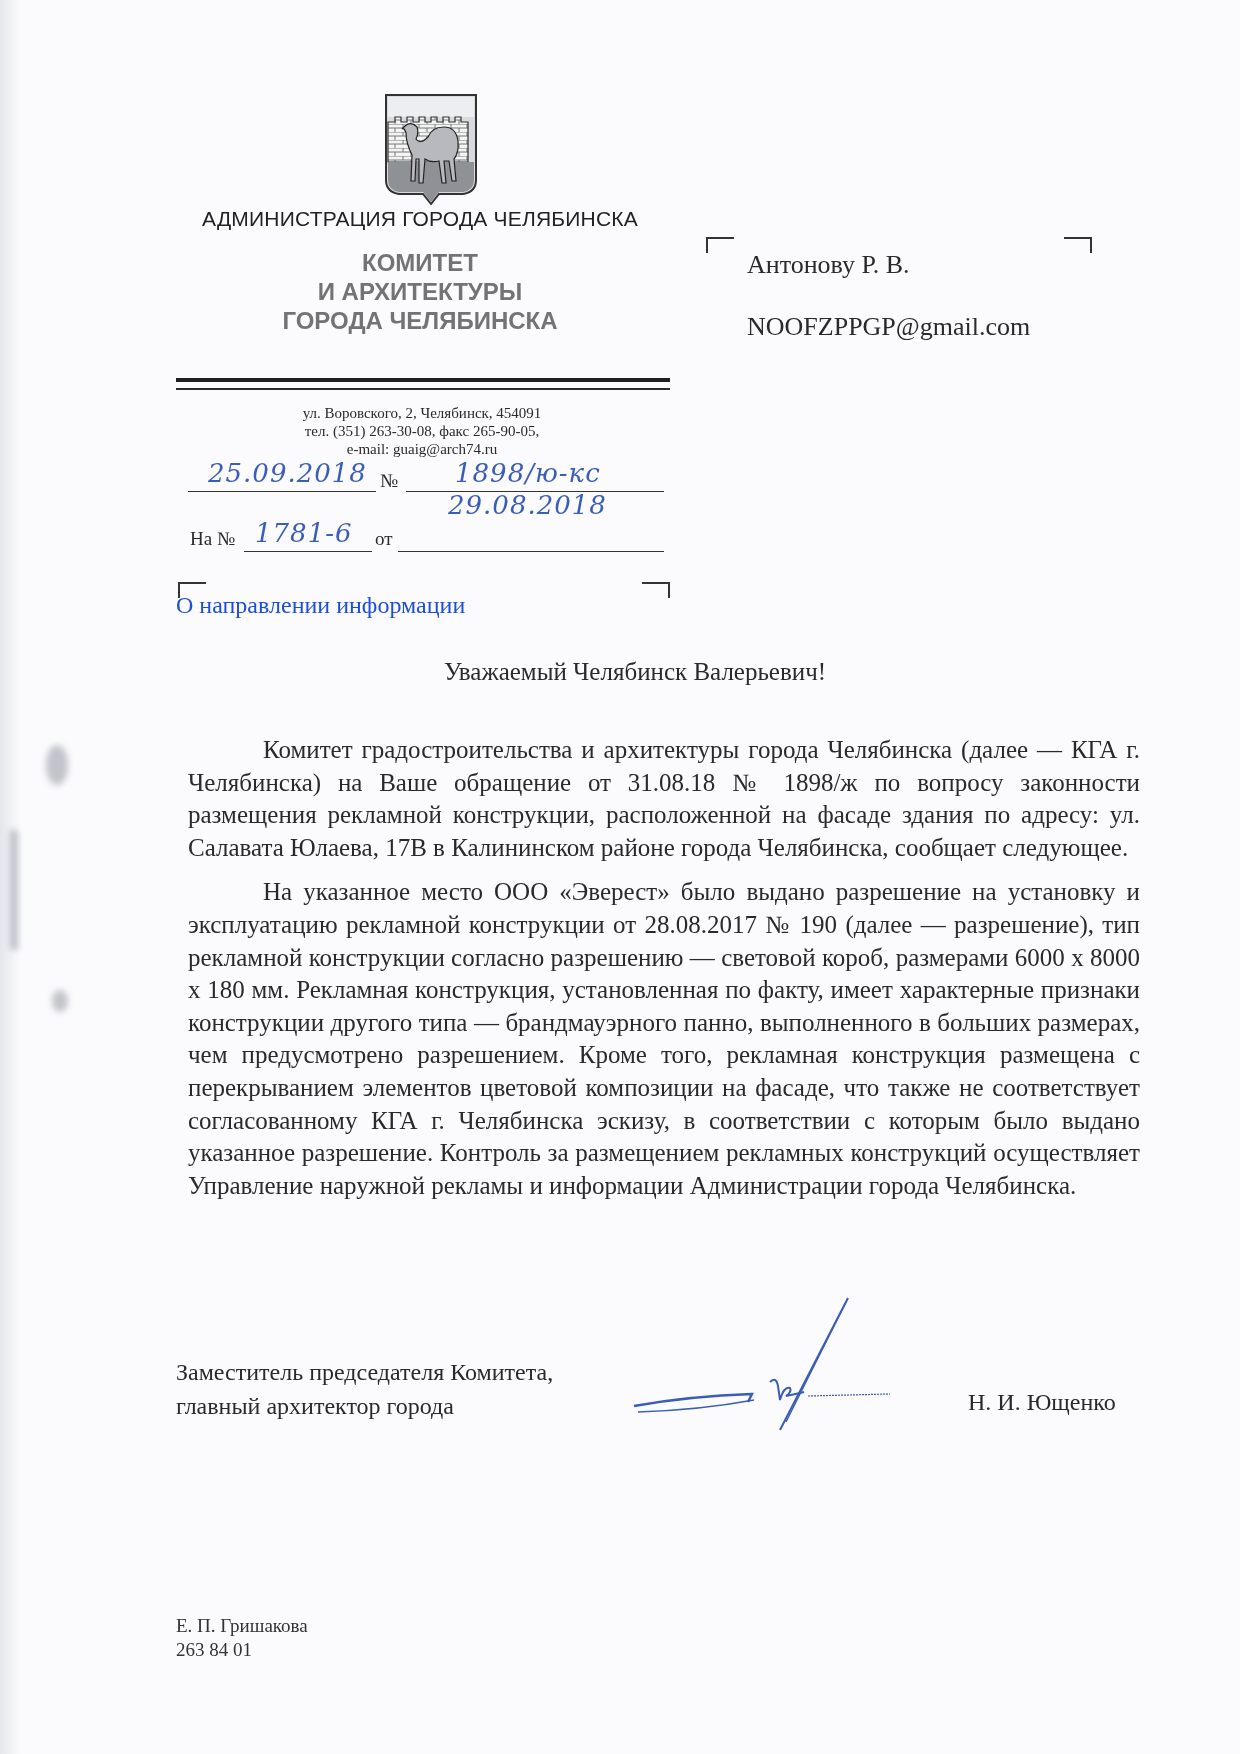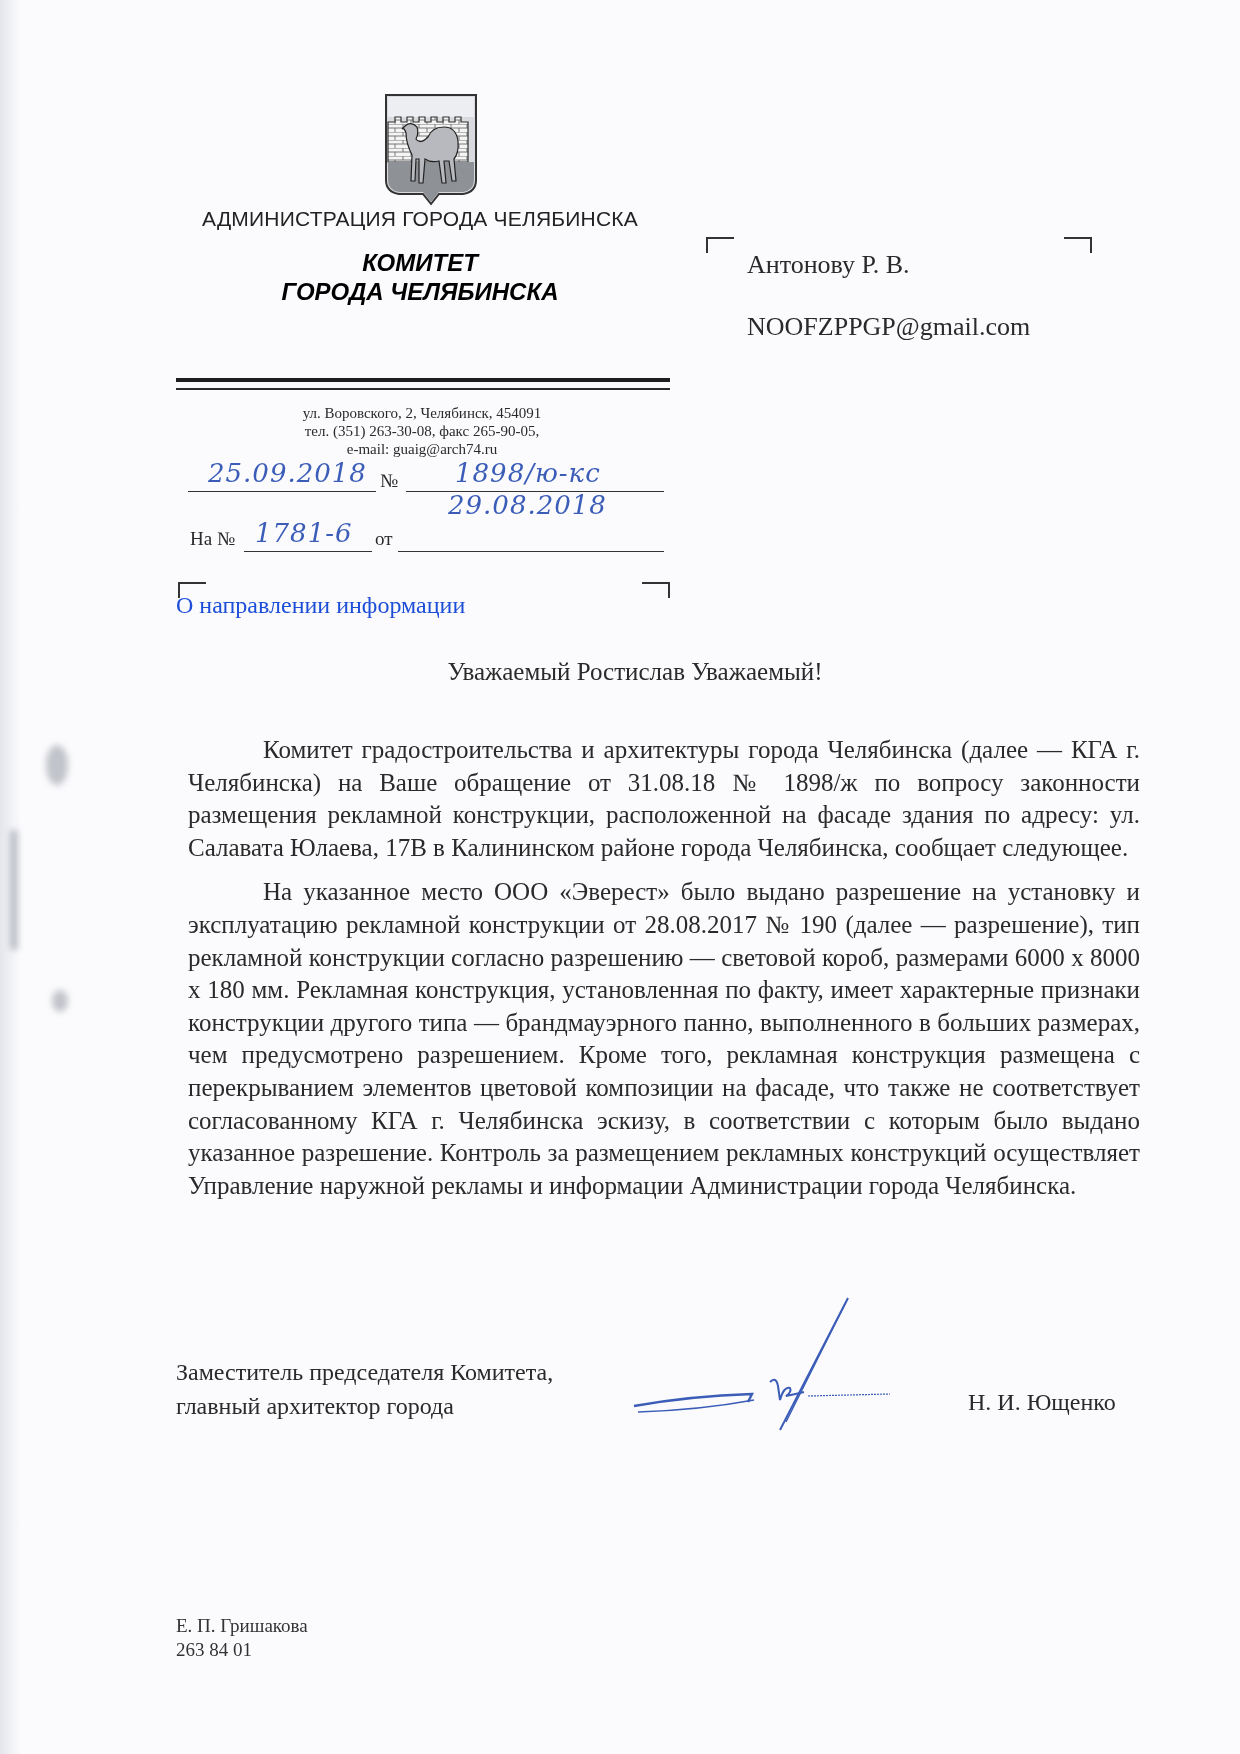--- a/index.html
+++ b/index.html
@@ -18,21 +18,21 @@
   
   .crest { position: absolute; left: 383px; top: 92px; width: 96px; height: 116px; }
   .admin-line {
     position: absolute; left: 180px; top: 207px; width: 480px;
     font-family: "Liberation Sans", "DejaVu Sans", sans-serif;
     font-size: 21px; letter-spacing: 0.2px; color: #222; text-align: center;
   }
   .committee {
     position: absolute; left: 175px; top: 248px; width: 490px;
     font-family: "Liberation Sans", "DejaVu Sans", sans-serif;
-    font-weight: bold; font-size: 24px; line-height: 29px; text-align: center; color: #000000; font-style: italic;
+    font-weight: bold; font-size: 24px; line-height: 29px; text-align: center; color: #737373;
   }
   .rule-thick { position: absolute; left: 176px; top: 378px; width: 494px; height: 4px; background: #1e1e1e; }
   .rule-thin  { position: absolute; left: 176px; top: 388px; width: 494px; height: 2px; background: #2a2a2a; }
   .addr {
     position: absolute; left: 175px; top: 404px; width: 494px;
     font-size: 15px; line-height: 18px; text-align: center; color: #2a2a2a;
   }
 
   
   .reg-row { position: absolute; font-size: 19px; color: #2a2a2a; }
@@ -84,20 +84,21 @@
   <path d="M3 3 H93 V88 Q93 100 80 102 H56 L48 112 L40 102 H16 Q3 100 3 88 Z" fill="#d8dadf" stroke="#333" stroke-width="2"></path>
   <rect x="5" y="5" width="86" height="20" fill="#eceef1"></rect>
   <path d="M5 30 h7 v-5 h6 v5 h6 v-5 h6 v5 h6 v-5 h6 v5 h6 v-5 h6 v5 h6 v-5 h6 v5 h6 v-5 h6 v5 h7 V70 H5 Z" fill="url(#bricks)" stroke="#333" stroke-width="1.2"></path>
   <path d="M5 70 H91 V88 Q91 98 80 100 H56 L48 110 L40 100 H16 Q5 98 5 88 Z" fill="#8e9196"></path>
   <path d="M22 34 q6 -5 12 1 q2 6 -1 12 q4 6 12 -2 q4 -10 16 -10 q12 0 14 14 q1 12 -4 18 l2 22 h-4 l-3 -20 l-5 0 l2 22 h-4 l-3 -22 q-8 2 -14 -2 l-2 24 h-4 l0 -24 l-3 0 l-1 22 h-4 l1 -26 q-6 -12 -6 -22 q-2 -6 -4 -4 Z" fill="#b7b9be" stroke="#222" stroke-width="1.2"></path>
 </svg>
 
 <div class="admin-line">АДМИНИСТРАЦИЯ ГОРОДА ЧЕЛЯБИНСКА</div>
 <div class="committee">
   <div>КОМИТЕТ</div>
+  <div>И АРХИТЕКТУРЫ</div>
   <div>ГОРОДА ЧЕЛЯБИНСКА</div>
 </div>
 <div class="rule-thick"></div>
 <div class="rule-thin"></div>
 <div class="addr">
   <div>ул. Воровского,  2,  Челябинск, 454091</div>
   <div>тел.  (351)  263-30-08, факс 265-90-05,</div>
   <div>e-mail: guaig@arch74.ru</div>
 </div>
 
@@ -118,21 +119,21 @@
 <div class="corner tr" style="left:1064px;top:237px;"></div>
 <div class="addressee">
   <div>Антонову Р. В.</div>
   <div>NOOFZPPGP@gmail.com</div>
 </div>
 
 <div class="corner tl" style="left:178px;top:582px;"></div>
 <div class="corner tr" style="left:642px;top:582px;"></div>
 <div class="subject">О направлении информации</div>
 
-<div class="greeting">Уважаемый Ростислав Уважаемый!</div>
+<div class="greeting">Уважаемый Челябинск Валерьевич!</div>
 
 <div class="body">
   <p>Комитет градостроительства и архитектуры города Челябинска (далее — КГА г. Челябинска) на Ваше обращение от 31.08.18 № 1898/ж по вопросу законности размещения рекламной конструкции, расположенной на фасаде здания по адресу: ул. Салавата Юлаева, 17В в Калининском районе города Челябинска, сообщает следующее.</p>
   <p>На указанное место ООО «Эверест» было выдано разрешение на установку и эксплуатацию рекламной конструкции от 28.08.2017 № 190 (далее — разрешение), тип рекламной конструкции согласно разрешению — световой короб, размерами 6000 х 8000 х 180 мм. Рекламная конструкция, установленная по факту, имеет характерные признаки конструкции другого типа — брандмауэрного панно, выполненного в больших размерах, чем предусмотрено разрешением. Кроме того, рекламная конструкция размещена с перекрыванием элементов цветовой композиции на фасаде, что также не соответствует согласованному КГА г. Челябинска эскизу, в соответствии с которым было выдано указанное разрешение. Контроль за размещением рекламных конструкций осуществляет Управление наружной рекламы и информации Администрации города Челябинска.</p>
 </div>
 
 <div class="sign-title">
   <div>Заместитель председателя Комитета,</div>
   <div>главный архитектор города</div>
 </div>

